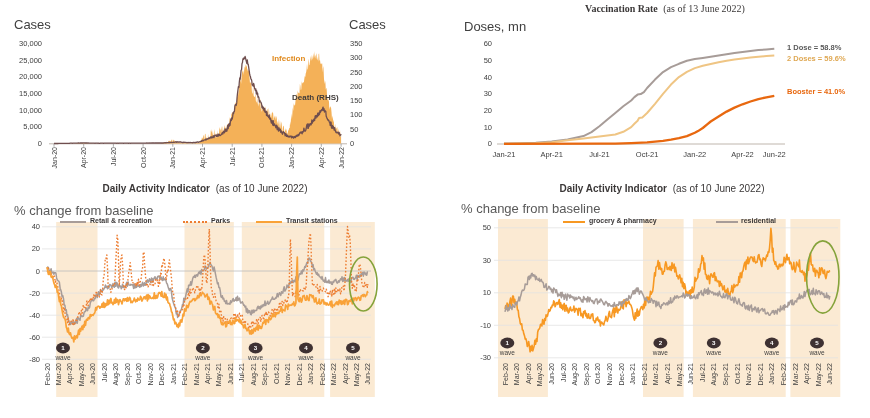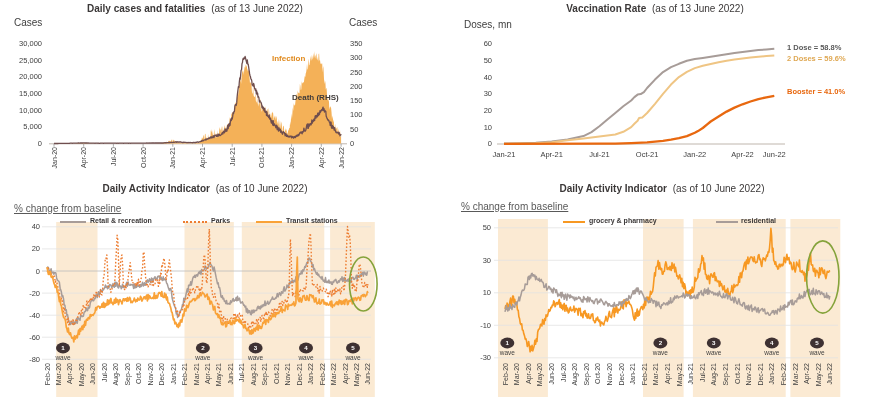--- a/index.html
+++ b/index.html
@@ -3,22 +3,22 @@
 <meta charset="utf-8">
 <style>
   html,body{margin:0;padding:0;background:#fff;}
   .page{position:relative;width:870px;height:418px;background:#ffffff;
         font-family:"Liberation Sans",sans-serif;overflow:hidden;}
   .abs{position:absolute;}
   svg{position:absolute;left:0;top:0;}
   .title{font-size:10px;color:#3B3838;text-align:center;white-space:nowrap;}
   .title .tb{font-weight:bold;}
   .title .tn{font-weight:normal;margin-left:3px;}
-  .cap{font-size:10px;color:#595959;white-space:nowrap;text-decoration:underline;}
-  .axcap{font-size:10px;color:#404040;white-space:nowrap;}
+  .cap{font-size:13px;color:#595959;white-space:nowrap;}
+  .axcap{font-size:13px;color:#404040;white-space:nowrap;}
   .slabel{font-size:8px;font-weight:bold;white-space:nowrap;}
   .vlabel{font-size:7.5px;font-weight:bold;white-space:nowrap;}
   .leg{font-size:7px;font-weight:bold;color:#3B3838;white-space:nowrap;}
   .swatch{position:absolute;}
   .src{font-size:7.2px;color:#404040;white-space:nowrap;}
 </style>
 </head>
 <body>
 
 <div class="page">
@@ -204,30 +204,26 @@
       <text x="713.8" y="355" text-anchor="middle" font-size="6.5" font-family="Liberation Sans, sans-serif" fill="#3F3F3F">wave</text>
       <ellipse cx="771.8" cy="343" rx="7" ry="5.4" fill="#3E3132"></ellipse>
       <text x="771.8" y="345.3" text-anchor="middle" font-size="6.2" font-weight="bold" font-family="Liberation Sans, sans-serif" fill="#ffffff">4</text>
       <text x="771.8" y="355" text-anchor="middle" font-size="6.5" font-family="Liberation Sans, sans-serif" fill="#3F3F3F">wave</text>
       <ellipse cx="817.0" cy="343" rx="7" ry="5.4" fill="#3E3132"></ellipse>
       <text x="817.0" y="345.3" text-anchor="middle" font-size="6.2" font-weight="bold" font-family="Liberation Sans, sans-serif" fill="#ffffff">5</text>
       <text x="817.0" y="355" text-anchor="middle" font-size="6.5" font-family="Liberation Sans, sans-serif" fill="#3F3F3F">wave</text>
       <ellipse cx="822.8" cy="277.0" rx="16.2" ry="36.1" fill="none" stroke="#85A33B" stroke-width="1.6"></ellipse>
     </svg>
 
-  <div class="abs title" style="left:25px;top:3px;width:340px;">
-    <span class="tb">Daily cases and fatalities</span>
-    <span class="tn">(as of 13 June 2022)</span>
-  </div>
   <div class="abs axcap" style="left:14px;top:17px;">Cases</div>
   <div class="abs axcap" style="left:349px;top:17px;">Cases</div>
   <div class="abs slabel" style="left:272px;top:54px;color:#E08A1E;">Infection</div>
   <div class="abs slabel" style="left:292px;top:93px;color:#3F3A39;">Death (RHS)</div>
 
-  <div class="abs title" style="left:485px;top:3px;width:340px;">
+  <div class="abs title" style="left:495px;top:3px;width:340px;font-family:Liberation Serif, serif;">
     <span class="tb">Vaccination Rate</span>
     <span class="tn">(as of 13 June 2022)</span>
   </div>
   <div class="abs axcap" style="left:464px;top:19px;">Doses, mn</div>
   <div class="abs vlabel" style="left:787px;top:43px;color:#595959;">1 Dose = 58.8%</div>
   <div class="abs vlabel" style="left:787px;top:54px;color:#DFA853;">2 Doses = 59.6%</div>
   <div class="abs vlabel" style="left:787px;top:87px;color:#E8680F;">Booster = 41.0%</div>
 
   <div class="abs title" style="left:35px;top:183px;width:340px;">
     <span class="tb">Daily Activity Indicator</span>

